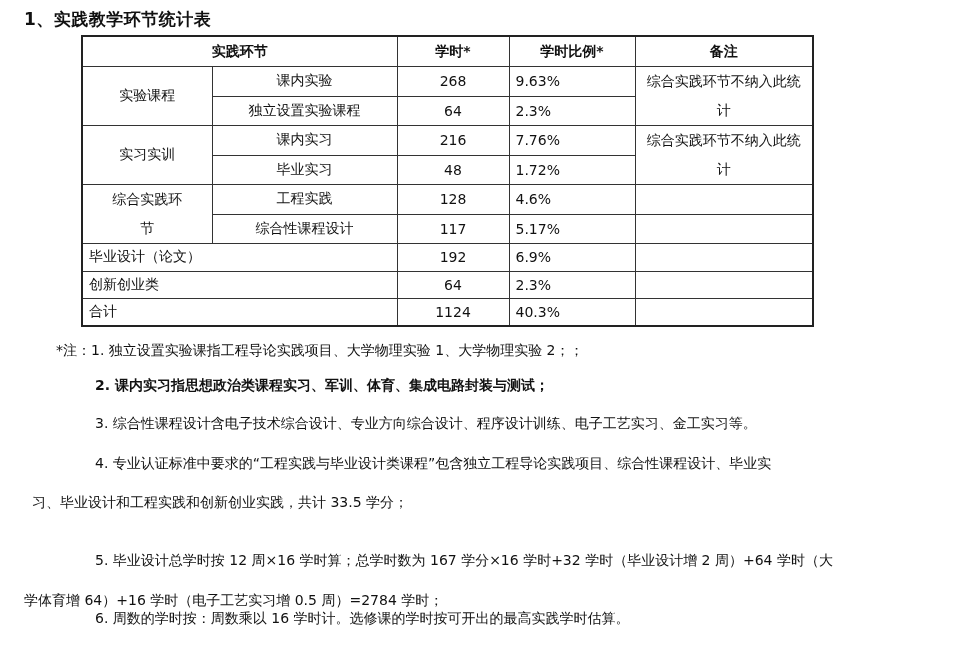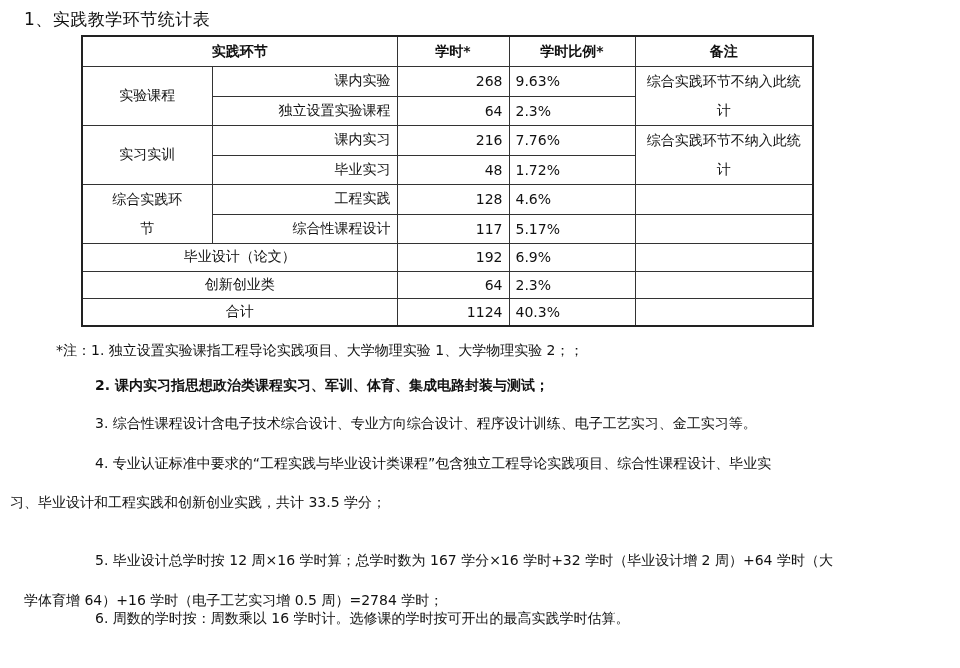--- a/index.html
+++ b/index.html
@@ -3,42 +3,42 @@
 <meta charset="utf-8">
 <style>
   html, body { margin: 0; padding: 0; background: #ffffff; }
   body {
     width: 960px; height: 668px; position: relative; overflow: hidden;
     font-family: "DejaVu Sans", "Liberation Sans", sans-serif;
     color: #111111;
   }
   .title {
     position: absolute; left: 24px; top: 8px;
-    font-size: 17px; font-weight: normal; letter-spacing: 0.5px;
+    font-size: 17px; font-weight: bold; letter-spacing: 0.5px;
   }
   table.stats {
     position: absolute; left: 81px; top: 35px;
     border-collapse: collapse;
     border: 2px solid #222;
     font-size: 14px;
   }
   table.stats td, table.stats th {
     border: 1px solid #333;
     padding: 0 6px;
     height: 27.5px;
     vertical-align: middle;
     box-sizing: border-box;
   }
   table.stats th { font-weight: bold; text-align: center; height: 28px; }
   .c1 { width: 130px; text-align: center; }
-  .c2 { width: 185px; text-align: right; }
-  .c3 { width: 112px; text-align: right; }
+  .c2 { width: 185px; text-align: center; }
+  .c3 { width: 112px; text-align: center; }
   .c4 { width: 126px; }
   .c5 { width: 178px; text-align: center; line-height: 29px; }
-  .center { text-align: center; }
+  .center { }
   .group-label { line-height: 29px; }
   .thick-top td { border-top: 2px solid #222; }
 
   .notes { position: absolute; left: 0; top: 0; width: 960px; font-size: 14px; }
   .note { position: absolute; white-space: nowrap; }
 </style>
 </head>
 <body>
 
 <div class="title">1、实践教学环节统计表</div>
@@ -111,17 +111,17 @@
     <td class="c5"></td>
   </tr>
 </tbody>
   </table>
 
 <div class="notes">
   <div class="note" style="left:56px; top:342px;">*注：1. 独立设置实验课指工程导论实践项目、大学物理实验 1、大学物理实验 2；；</div>
   <div class="note" style="left:95px; top:377px;font-weight:bold;">2. 课内实习指思想政治类课程实习、军训、体育、集成电路封装与测试；</div>
   <div class="note" style="left:95px; top:415px;">3. 综合性课程设计含电子技术综合设计、专业方向综合设计、程序设计训练、电子工艺实习、金工实习等。</div>
   <div class="note" style="left:95px; top:455px;">4. 专业认证标准中要求的“工程实践与毕业设计类课程”包含独立工程导论实践项目、综合性课程设计、毕业实</div>
-  <div class="note" style="left:10px; top:494px;">习、毕业设计和工程实践和创新创业实践，共计 33.5 学分；</div>
+  <div class="note" style="left:32px; top:494px;">习、毕业设计和工程实践和创新创业实践，共计 33.5 学分；</div>
   <div class="note" style="left:95px; top:552px;">5. 毕业设计总学时按 12 周×16 学时算；总学时数为 167 学分×16 学时+32 学时（毕业设计增 2 周）+64 学时（大</div>
   <div class="note" style="left:24px; top:592px;">学体育增 64）+16 学时（电子工艺实习增 0.5 周）=2784 学时；</div>
   <div class="note" style="left:95px; top:610px;">6. 周数的学时按：周数乘以 16 学时计。选修课的学时按可开出的最高实践学时估算。</div>
 </div>
 
 </body></html>

